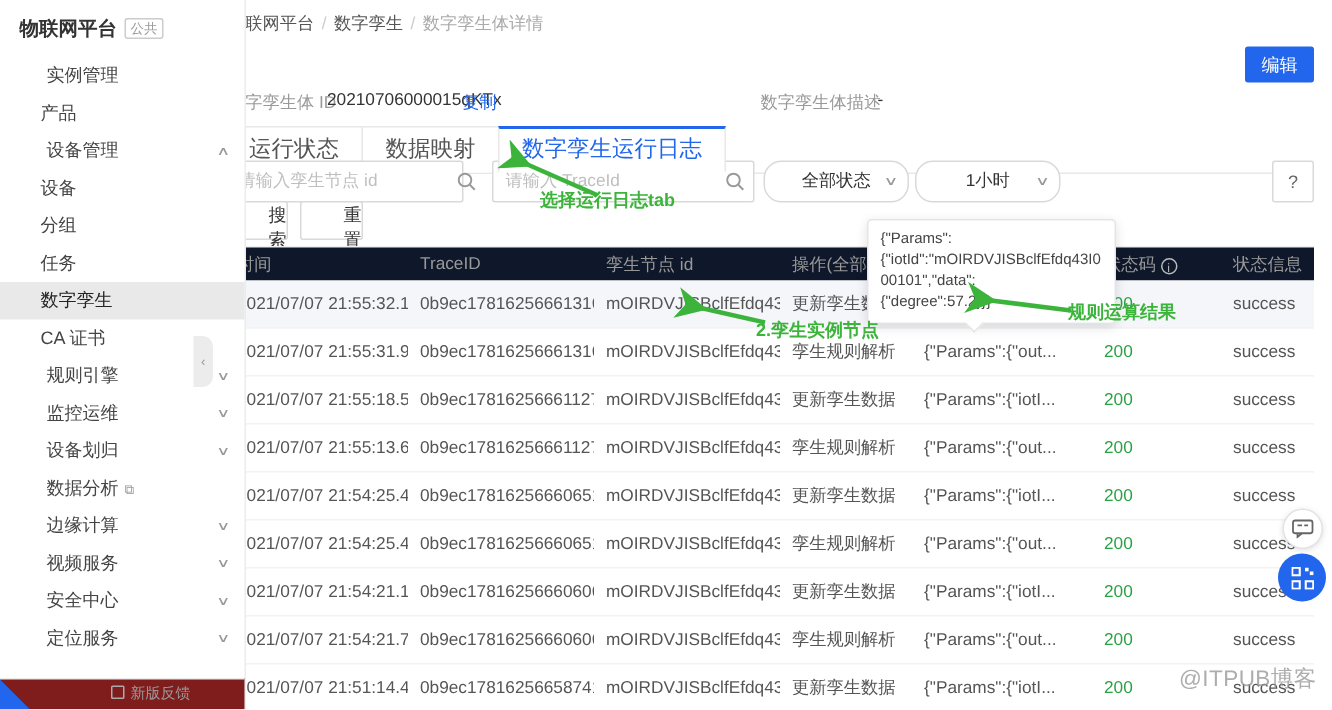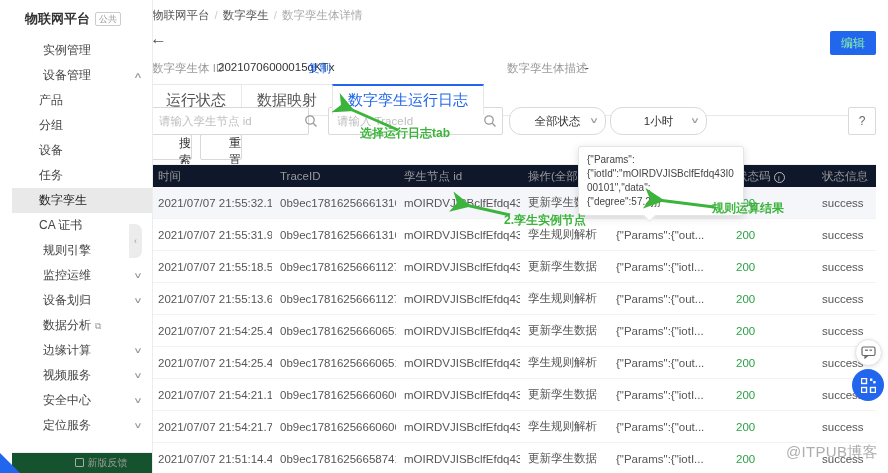--- a/index.html
+++ b/index.html
@@ -1,51 +1,51 @@
 <!DOCTYPE html>
 <html style="--accent: #2166ec; --green: #2ba245; --anno: #3cb43c;"><head>
 <meta charset="utf-8">
 <style>
   * { margin:0; padding:0; box-sizing:border-box; }
   html,body { background:#fff; }
   #app { position:relative; width:888px; height:473px; background:#fff; overflow:hidden;
          font-family:"Liberation Sans","DejaVu Sans",sans-serif; color:#333; }
 
   
-  .sidebar { position:absolute; left:12px; top:0; width:141px; height:473px;
+  .sidebar { position:absolute; left:0; top:0; width:164px; height:473px;
              background:#fff; border-right:1px solid #ececec; z-index:2; }
   .side-head { height:34px; padding:10px 0 0 13px; font-size:13px; font-weight:bold; color:#333; }
   .side-badge { display:inline-block; margin-left:5px; font-size:9px; font-weight:normal; color:#999;
                 border:1px solid #ccc; border-radius:2px; padding:0 3px; line-height:12px; vertical-align:1px; }
   .side-items { margin-top:4px; }
   .side-item { position:relative; height:25px; line-height:25px; padding-left:31px;
                font-size:12px; color:#444; cursor:pointer; white-space:nowrap; }
   .side-item.indent { padding-left:27px; }
   .side-item.active { background:#e9e9e9; color:#222; }
   .chev { position:absolute; right:11px; top:0; font-size:8px; color:#999; transform:scaleX(1.6); }
   .ext-ico { margin-left:4px; font-size:9px; color:#999; }
   .side-foot { position:absolute; left:0; right:0; bottom:0; height:21px; border-top:1px solid #ececec;
-               font-size:10px; color:#999; text-align:center; line-height:20px; background:#14532d;padding-left:38px; }
+               font-size:10px; color:#999; text-align:center; line-height:20px; background:#7f1d1d;padding-left:38px; }
   .foot-ico { display:inline-block; width:9px; height:9px; border:1px solid #aaa; border-radius:1px;
               margin-right:4px; vertical-align:-1px; }
   .corner-tri { position:absolute; left:0; bottom:0; width:0; height:0;
                 border-bottom:20px solid var(--accent); border-right:20px solid transparent; z-index:3; }
   .collapse-tab { position:absolute; left:129px; top:224px; width:13px; height:34px; background:#ececec;
                   border-radius:0 7px 7px 0; z-index:4; display:flex; align-items:center; justify-content:center;
                   color:#9a9a9a; font-size:9px; cursor:pointer; }
 
   
   .bc { position:absolute; left:152px; top:8px; font-size:11.5px; color:#555; }
   .bc .sep { color:#ccc; margin:0 5px; }
   .bc .last { color:#aaa; }
   .title-row { position:absolute; left:150px; top:29px; display:flex; align-items:center; }
   .back-arrow { font-size:17px; color:#555; margin-right:9px; cursor:pointer; }
   .page-title { font-size:19px; font-weight:bold; color:#1a1a1a; letter-spacing:.2px; }
   .edit-btn { position:absolute; right:12px; top:31px; width:46px; height:24px; background:var(--accent);
-              color:#86efac; font-size:12px; border:none; border-radius:2px; cursor:pointer; }
+              color:#ffffff; font-size:12px; border:none; border-radius:2px; cursor:pointer; }
   .meta-row { position:absolute; left:0; top:61px; width:888px; height:16px; font-size:11.5px; }
   .meta-label { position:absolute; color:#999; }
   .meta-val { position:absolute; color:#333; }
   .copy-link { position:absolute; color:var(--accent); cursor:pointer; }
 
   
   .tabs { position:absolute; left:150px; top:84px; right:12px; height:32px; display:flex;
           border-bottom:1px solid #e8e8e8; }
   .tab { height:31px; line-height:29px; padding:0 15px; font-size:15px; color:#555; background:#fff;
          border:1px solid #e8e8e8; border-bottom:none; margin-right:-1px; margin-bottom:-1px; cursor:pointer; }
@@ -111,24 +111,24 @@
 <body>
 
 <div id="app">
 
   <div class="sidebar">
     <div class="side-head">
       <span>物联网平台</span><span class="side-badge">公共</span>
     </div>
     <div class="side-items">
       <div class="side-item"><span>实例管理</span></div>
+      <div class="side-item indent"><span>产品</span></div>
       <div class="side-item"><span>设备管理</span><span class="chev">∧</span></div>
-      <div class="side-item indent"><span>产品</span></div>
+      <div class="side-item indent"><span>设备</span></div>
       <div class="side-item indent"><span>分组</span></div>
-      <div class="side-item indent"><span>设备</span></div>
       <div class="side-item indent"><span>任务</span></div>
       <div class="side-item indent active"><span>数字孪生</span></div>
       <div class="side-item indent"><span>CA 证书</span></div>
       <div class="side-item"><span>规则引擎</span><span class="chev">∨</span></div>
       <div class="side-item"><span>监控运维</span><span class="chev">∨</span></div>
       <div class="side-item"><span>设备划归</span><span class="chev">∨</span></div>
       <div class="side-item"><span>数据分析</span><span class="ext-ico">⧉</span></div>
       <div class="side-item"><span>边缘计算</span><span class="chev">∨</span></div>
       <div class="side-item"><span>视频服务</span><span class="chev">∨</span></div>
       <div class="side-item"><span>安全中心</span><span class="chev">∨</span></div>

